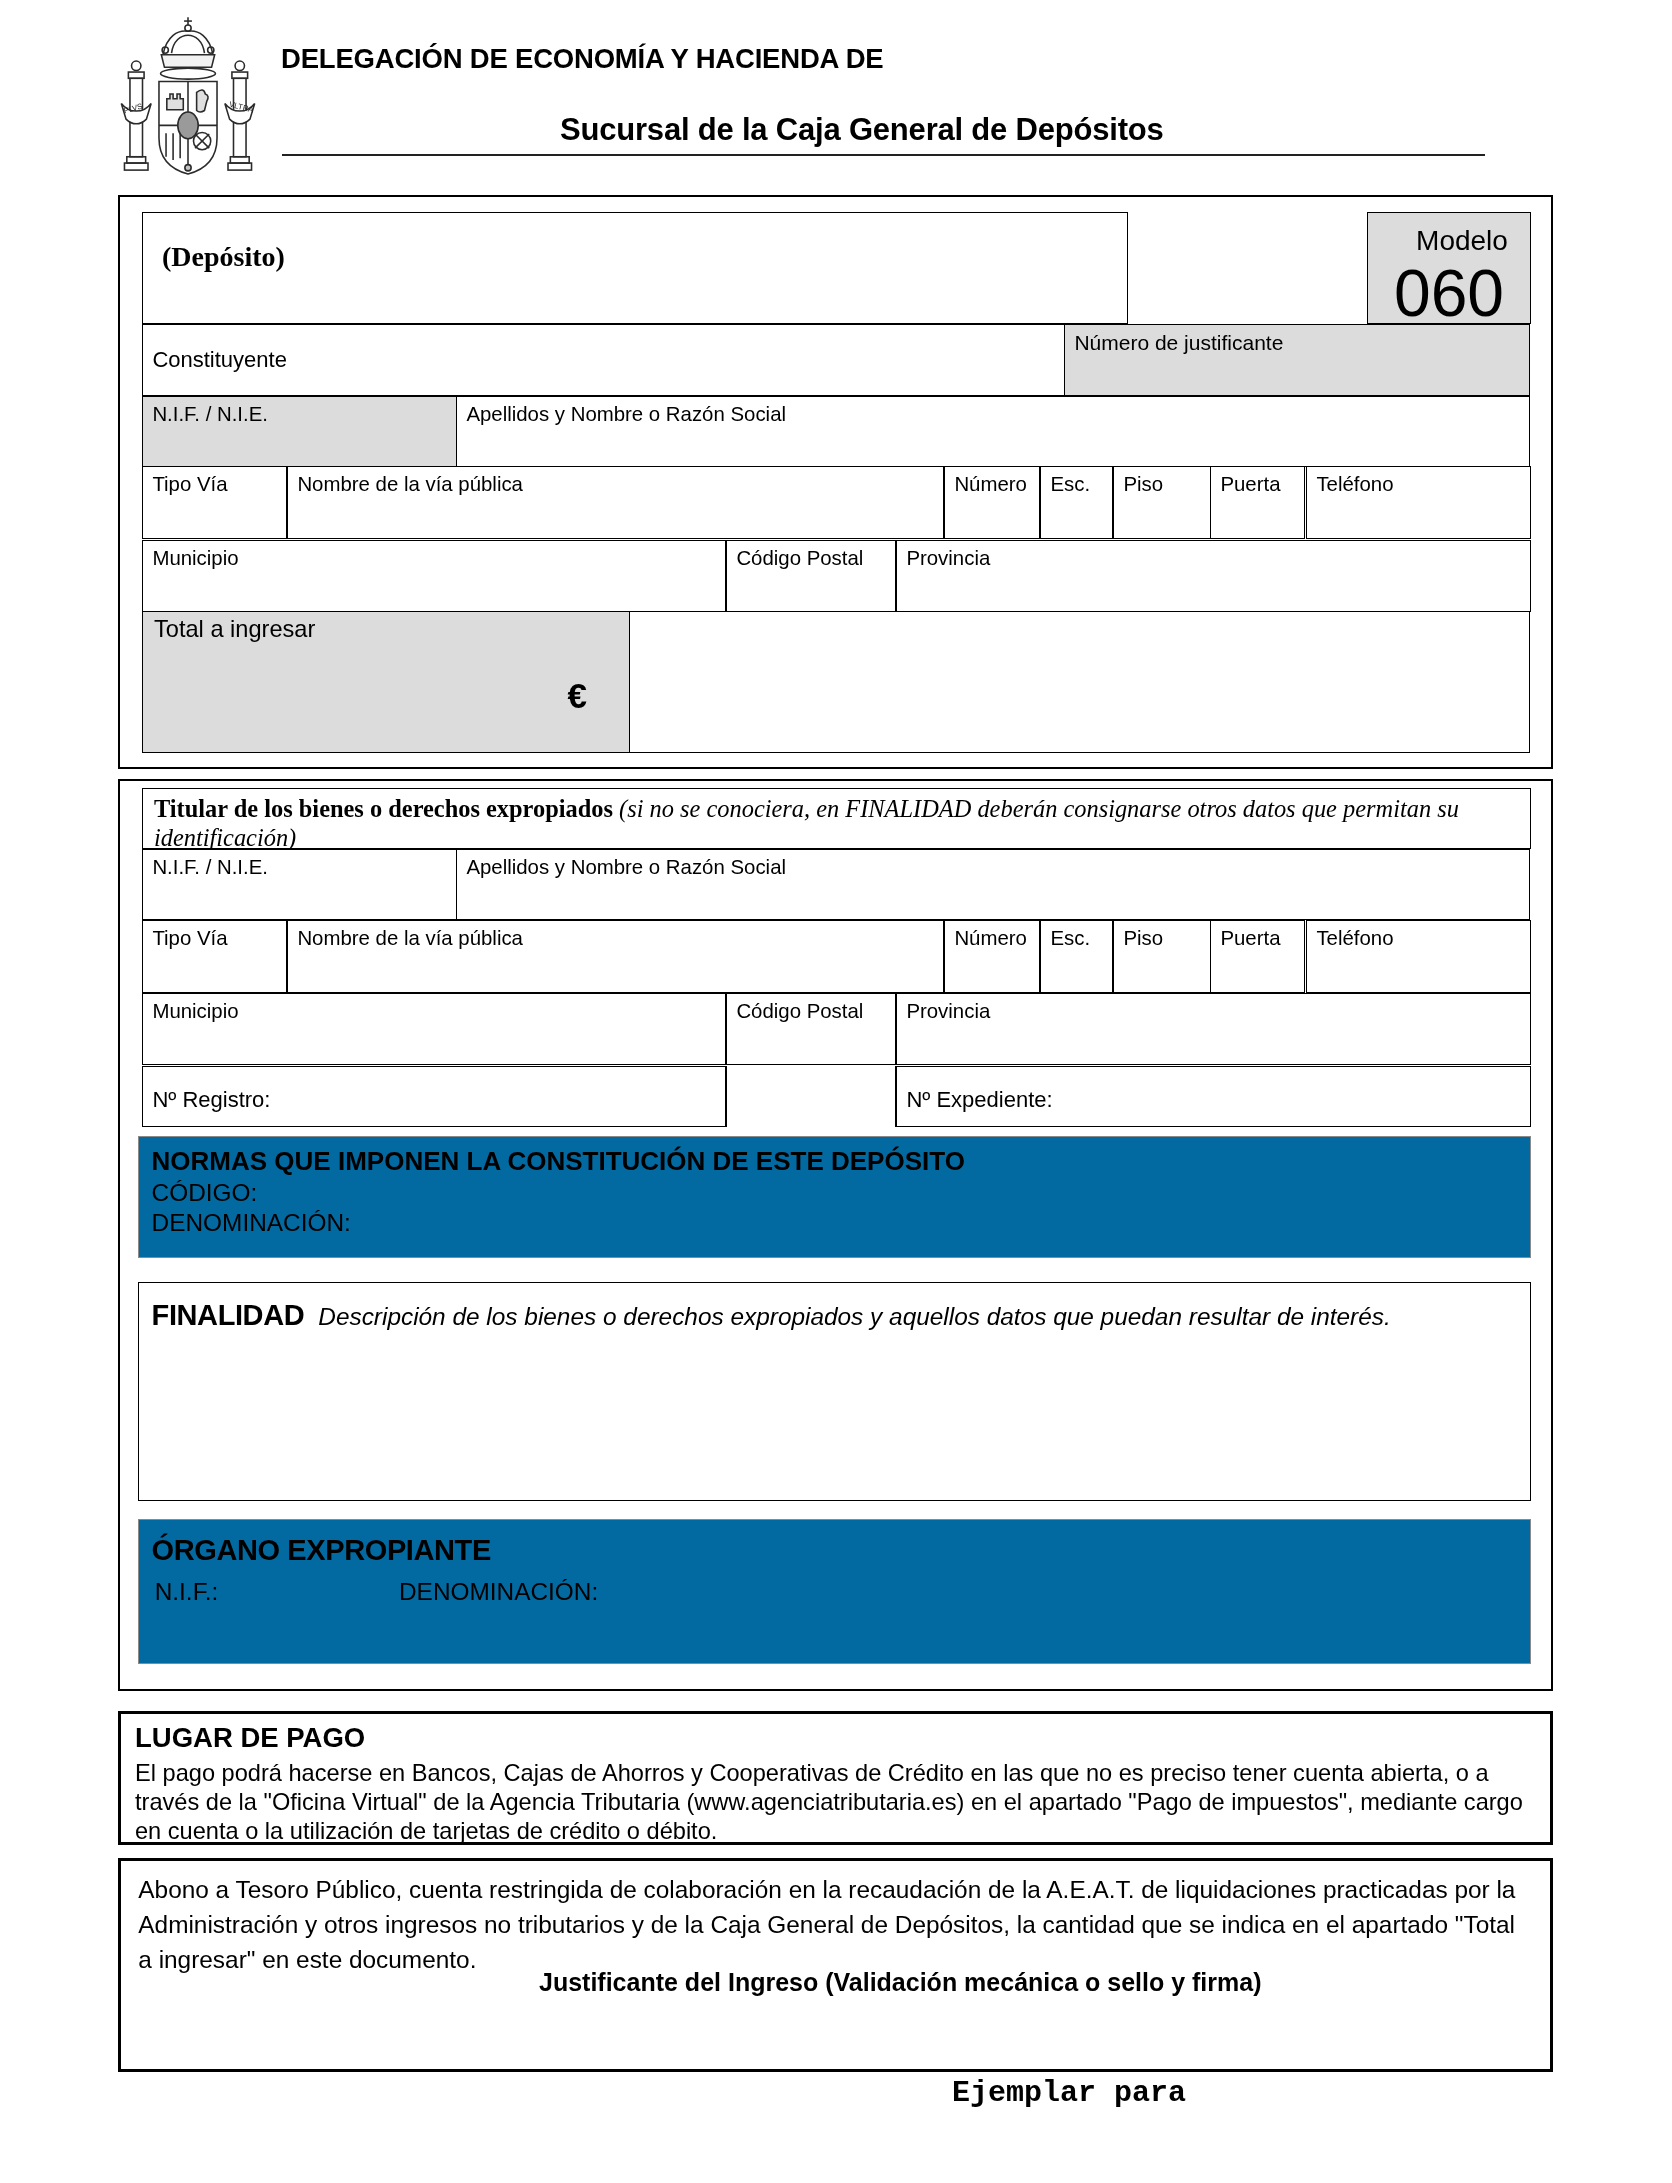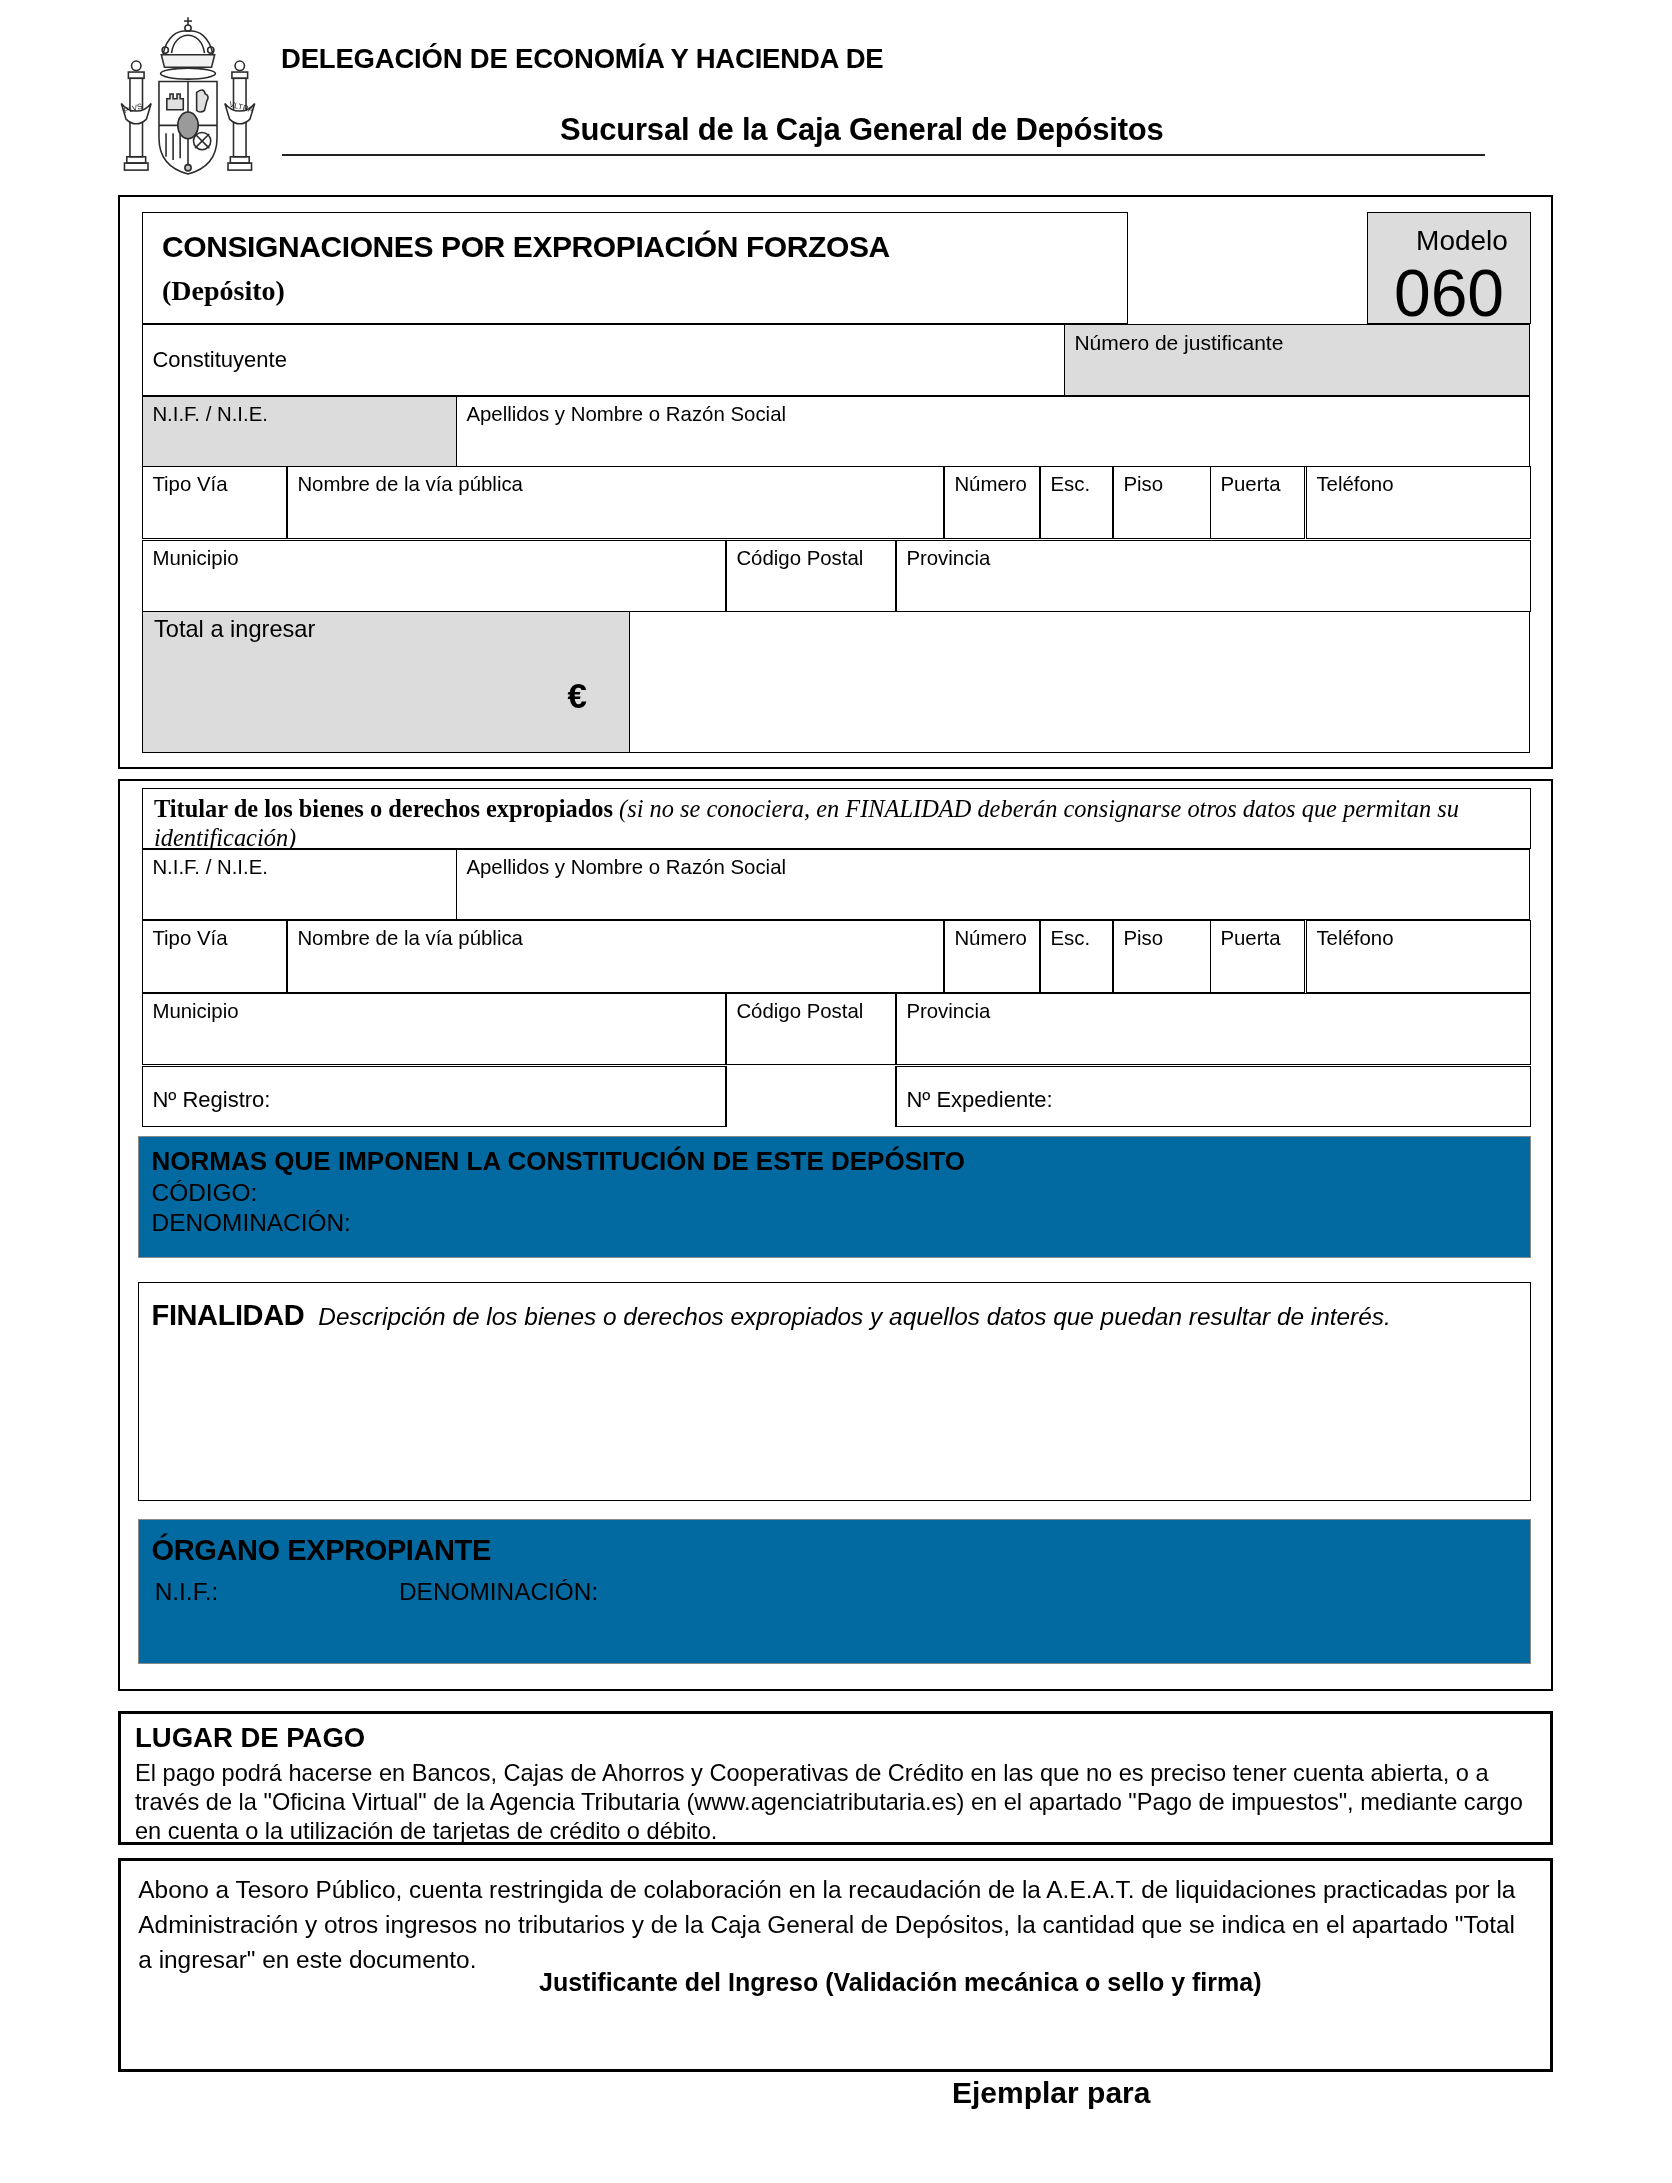--- a/index.html
+++ b/index.html
@@ -83,21 +83,20 @@
     <text x="141" y="118" font-size="10" fill="#222" transform="rotate(14 141 118)">VLTRA</text>
   </svg>
 
   <div class="abs hdr-dept" style="left:281px; top:43px;">DELEGACIÓN DE ECONOMÍA Y HACIENDA DE</div>
   <div class="abs hdr-office" style="left:560px; top:112px;">Sucursal de la Caja General de Depósitos</div>
   <div class="abs" style="left:282px; top:154px; width:1203px; height:2.4px; background:#222;"></div>
 
   <div class="abs box-outer" style="left:118px; top:195px; width:1435px; height:574px;"></div>
 
   <div class="abs cell" style="left:142px; top:212px; width:986px; height:112px; padding:17.3px 0 0 19px;">
-    <div class="main-title">CONSIGNACIONES POR EXPROPIACIÓN FORZOSA</div>
     <div class="main-subtitle">(Depósito)</div>
   </div>
 
   <div class="abs cell gray" style="left:1367px; top:212px; width:164px; height:112px; text-align:center;">
     <div class="modelo-lbl">Modelo</div>
     <div class="modelo-num">060</div>
   </div>
 
   <div class="abs cell" style="left:142px; top:324px; width:923px; height:72px;">
     <span class="lbl lbl-mid">Constituyente</span>
@@ -223,16 +222,16 @@
   <div class="abs box-thick" style="left:118px; top:1711px; width:1435px; height:134px; padding:7.9px 14px;">
     <div class="lugar-title">LUGAR DE PAGO</div>
     <div class="body-text" style="width:1400px;">El pago podrá hacerse en Bancos, Cajas de Ahorros y Cooperativas de Crédito en las que no es preciso tener cuenta abierta, o a través de la "Oficina Virtual" de la Agencia Tributaria (www.agenciatributaria.es) en el apartado "Pago de impuestos", mediante cargo en cuenta o la utilización de tarjetas de crédito o débito.</div>
   </div>
 
   <div class="abs box-thick" style="left:118px; top:1858px; width:1435px; height:214px; padding:11px 23.6px 0 17.3px;">
     <div class="abono-text" style="width:1380px;">Abono a Tesoro Público, cuenta restringida de colaboración en la recaudación de la A.E.A.T. de liquidaciones practicadas por la Administración y otros ingresos no tributarios y de la Caja General de Depósitos, la cantidad que se indica en el apartado "Total a ingresar" en este documento.</div>
     <span class="abs receipt" style="left:418px; top:107px;">Justificante del Ingreso (Validación mecánica o sello y firma)</span>
   </div>
 
-  <div class="abs ejemplar" style="left:952px; top:2076px;">Ejemplar para</div>
+  <div class="abs ejemplar" style="left:952px; top:2076px;font-family:Liberation Mono, monospace;">Ejemplar para</div>
 
 </div>
 
 
 </body></html>

